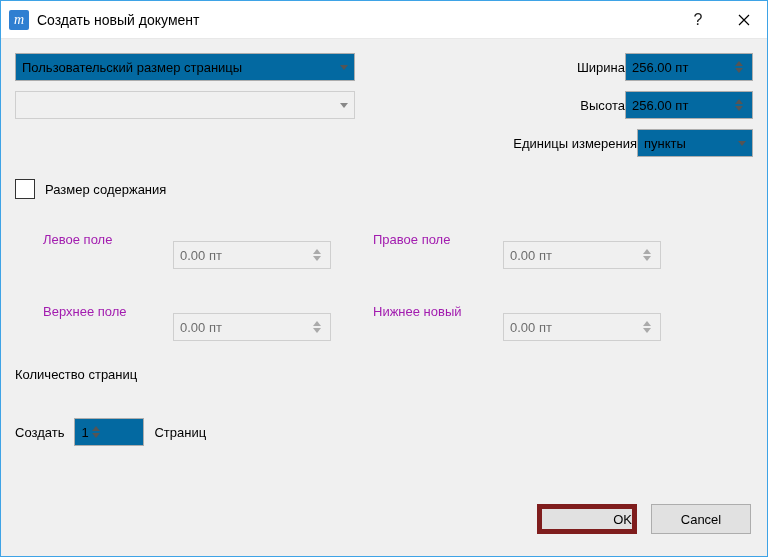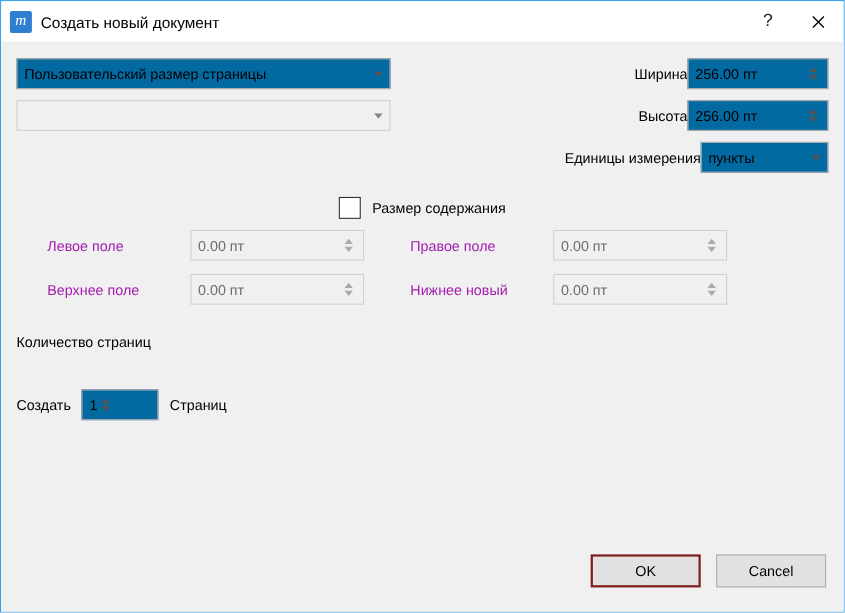--- a/index.html
+++ b/index.html
@@ -129,38 +129,37 @@
     gap: 2px;
   }
   .spin .arrows svg, .spin-small .arrows svg { width: 8px; height: 5px; }
 
   .content-size-head {
     display: flex;
     align-items: center;
     gap: 10px;
     margin-top: 22px;
     margin-bottom: 10px;
-    justify-content: center;
   }
   .checkbox {
     width: 20px;
     height: 20px;
     border: 1px solid #333;
     background: #fff;
   }
 
   .margins {
     display: grid;
     grid-template-columns: 130px 160px 40px 130px 160px;
     row-gap: 12px;
     align-items: center;
     padding-left: 28px;
   }
   .margins .mlbl { color: #a21caf; }
-  .margins .spin { width: 158px; }
+  .margins .spin { width: 158px; margin-top: 32px; }
   .margins .spin.disabled .val { color: #6d6d6d; }
 
   .pages-row {
     display: flex;
     align-items: center;
     gap: 10px;
     margin-top: 26px;
   }
   .spin-small {
     width: 70px;
@@ -180,21 +179,22 @@
     min-width: 100px;
     height: 30px;
     border: 1px solid #adadad;
     background: #e1e1e1;
     display: flex;
     align-items: center;
     justify-content: center;
     font-size: 13px;
   }
   .btn.primary {
-    border: 2px solid #7f1d1d;
+    border: 5px solid #7f1d1d;
+    justify-content: flex-end;
   }
   .ml-auto { margin-left: auto; }
 </style>
 </head>
 <body>
 
 <div class="window">
 
   <div class="titlebar">
     <div class="app-icon">m</div>

